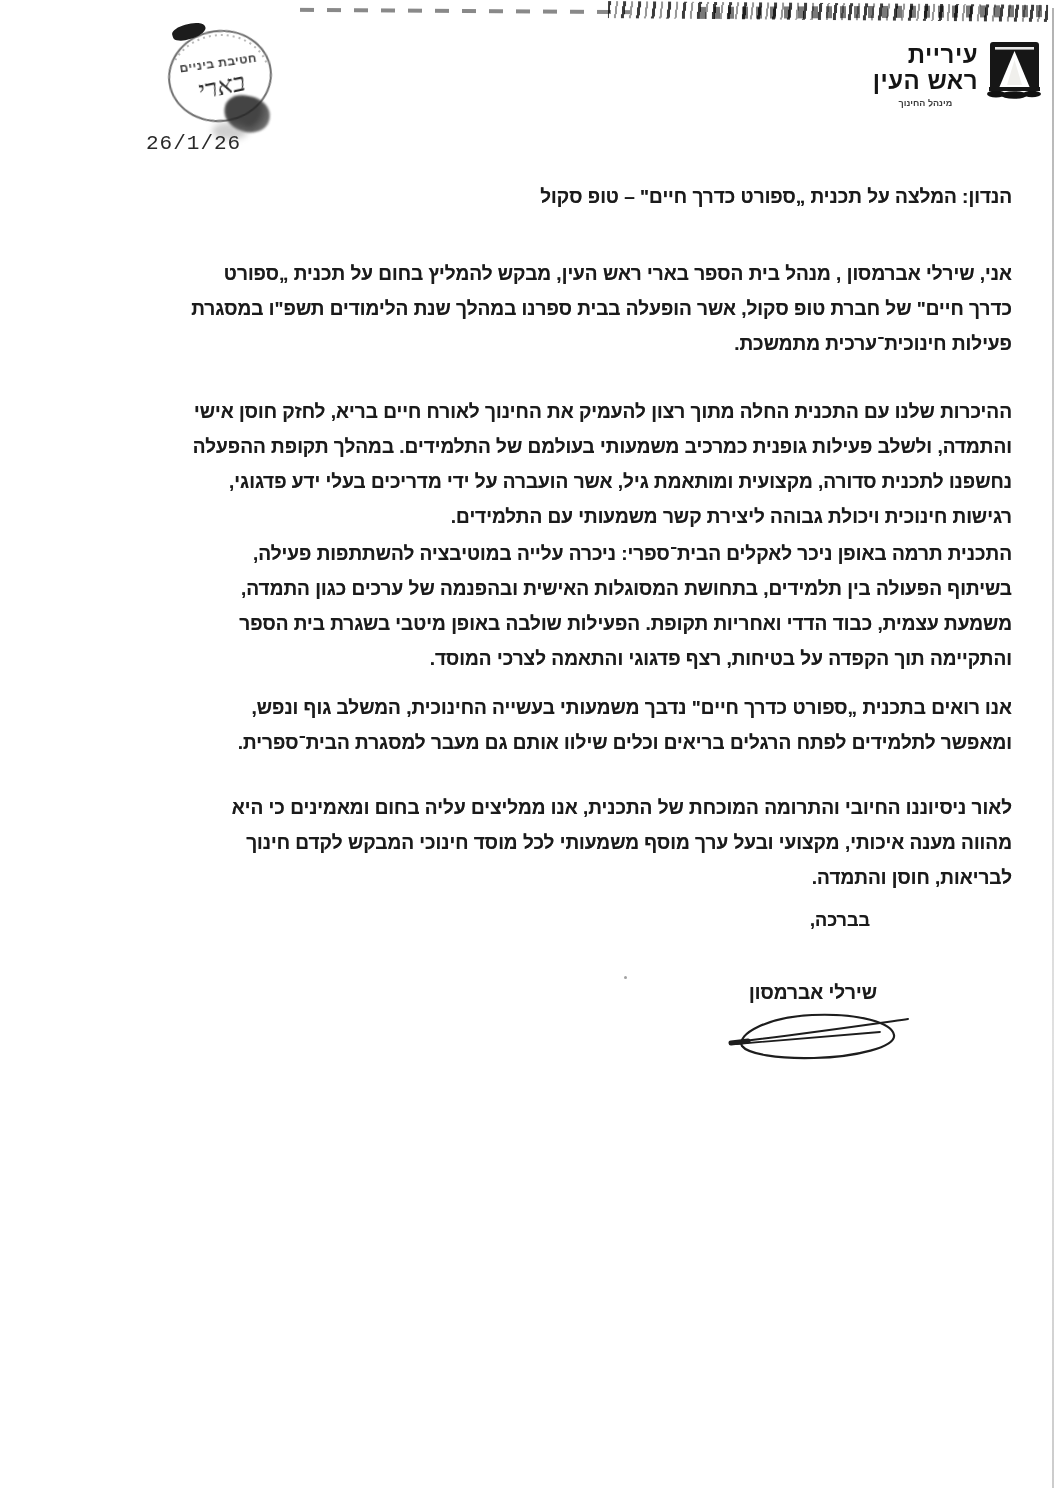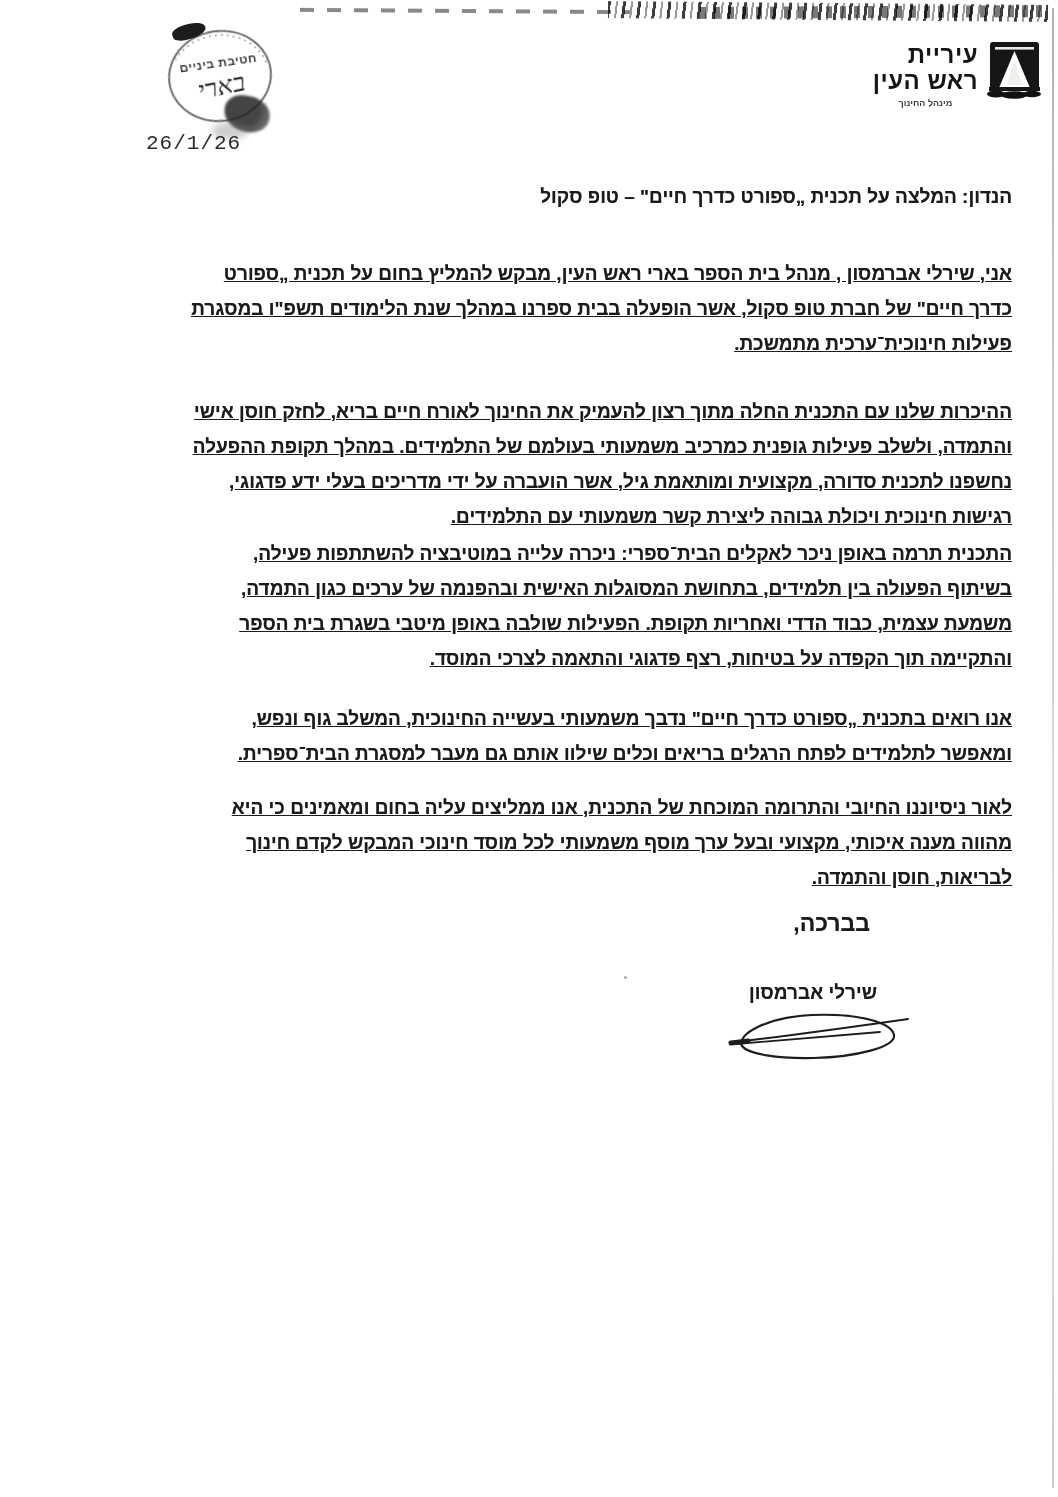--- a/index.html
+++ b/index.html
@@ -72,25 +72,25 @@
     color:#2a2a2a; letter-spacing:1px;font-family:Liberation Mono, monospace; }
   .subject {
     position:absolute; right:46px; top:186px; direction:rtl; text-align:right;
     font-size:19px; font-weight:700; white-space:nowrap;
     text-shadow:0 0 .4px rgba(0,0,0,.55);
     margin-left:32px;
   }
   .para { position:absolute; right:46px; direction:rtl; text-align:right;
     font-size:19px; font-weight:700; line-height:35px; color:#1b1b1b;
     text-shadow:0 0 .4px rgba(0,0,0,.5); }
-  .para .line { white-space:nowrap;text-decoration:underline; }
+  .para .line { white-space:nowrap; }
   .p1 { top:256px; } .p2 { top:386px;margin-top:8px; } .p3 { top:536px; }
-  .p4 { top:690px;margin-top:11px; } .p5 { top:790px; }
+  .p4 { top:690px; } .p5 { top:790px; }
   .closing { position:absolute; right:188px; top:910px; direction:rtl;
-    font-size:23px; font-weight:700; text-shadow:0 0 .4px rgba(0,0,0,.5); }
+    font-size:18px; font-weight:700; text-shadow:0 0 .4px rgba(0,0,0,.5); }
   .signer { position:absolute; right:181px; top:982px; direction:rtl;
     font-size:19px; font-weight:700; text-shadow:0 0 .4px rgba(0,0,0,.5); }
   .signature { position:absolute; left:728px; top:1006px; width:184px; height:58px; }
 </style>
 </head>
 <body>
 
 <div class="page">
 
   <div class="streak-left"></div>

